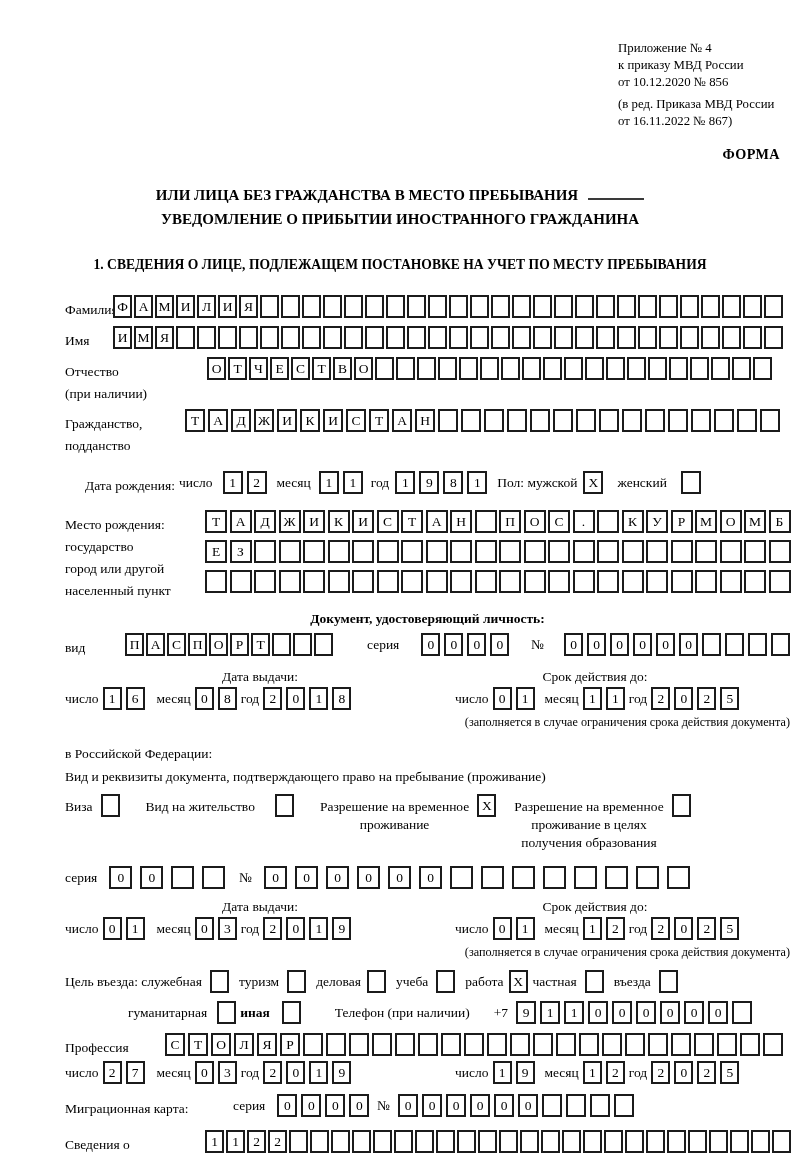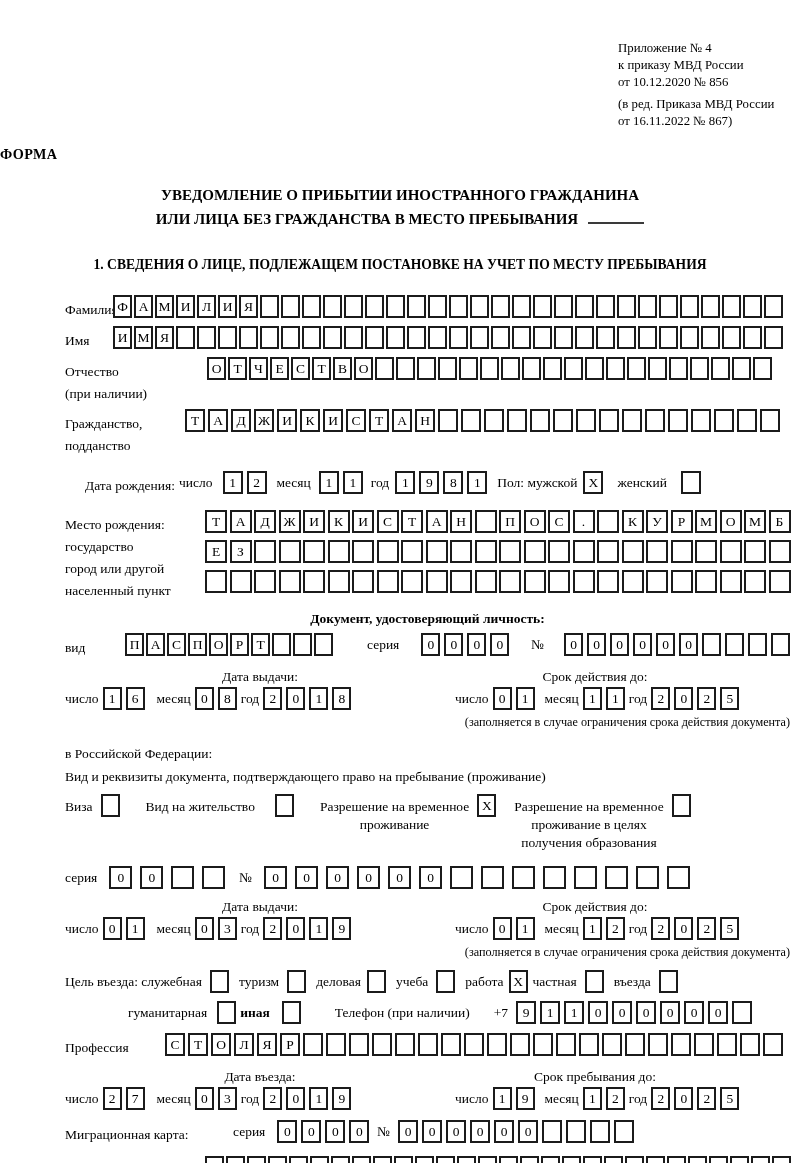--- a/index.html
+++ b/index.html
@@ -4,21 +4,21 @@
 <style>
   html,body{margin:0;padding:0;background:#ffffff;}
   .page{
     width:800px;height:1163px;background:#fff;color:#000;
     font-family:"Liberation Serif","DejaVu Serif",serif;
     overflow:hidden;position:relative;box-sizing:border-box;
     padding-top:40px;
   }
   .appendix{margin-left:618px;font-size:12.8px;line-height:17px;}
   .appendix .amend{margin-top:5px;}
-  .forma{margin-top:16px;padding-right:36px;text-align:left;font-weight:bold;font-size:14.2px;letter-spacing:.4px;}
+  .forma{margin-top:16px;padding-right:20px;text-align:right;font-weight:bold;font-size:14.2px;letter-spacing:.4px;}
   .title{margin-top:20px;text-align:center;font-weight:bold;font-size:15px;line-height:24px;}
   .title .uline{display:inline-block;width:56px;border-bottom:2px solid #3a3a3a;margin-left:10px;vertical-align:baseline;}
   .sec-head{margin-top:26px;text-align:center;font-weight:bold;font-size:13.6px;}
   .formbody{padding:0 10px 0 65px;font-size:13.5px;}
   .frow{display:flex;align-items:flex-start;}
   .flabel{flex:none;padding-top:4px;line-height:22px;}
   .cells{display:flex;gap:2px;flex:none;}
   .cell{
     box-sizing:border-box;flex:none;width:19px;height:23px;
     border:2px solid #1b1b1b;display:inline-flex;align-items:center;justify-content:center;
@@ -57,22 +57,22 @@
     <div>от 10.12.2020 № 856</div>
     <div class="amend">
       <div>(в ред. Приказа МВД России</div>
       <div>от 16.11.2022 № 867)</div>
     </div>
   </div>
 
   <div class="forma">ФОРМА</div>
 
   <div class="title">
+    <div><span>ИЛИ ЛИЦА БЕЗ ГРАЖДАНСТВА В МЕСТО ПРЕБЫВАНИЯ</span><span class="uline"></span></div>
     <div>УВЕДОМЛЕНИЕ О ПРИБЫТИИ ИНОСТРАННОГО ГРАЖДАНИНА</div>
-    <div><span>ИЛИ ЛИЦА БЕЗ ГРАЖДАНСТВА В МЕСТО ПРЕБЫВАНИЯ</span><span class="uline"></span></div>
   </div>
 
   <div class="sec-head">1. СВЕДЕНИЯ О ЛИЦЕ, ПОДЛЕЖАЩЕМ ПОСТАНОВКЕ НА УЧЕТ ПО МЕСТУ ПРЕБЫВАНИЯ</div>
 
   <div class="formbody">
 
     <div class="frow" style="margin-top:22px;">
       <div class="flabel" style="width:48px;">Фамилия</div>
       <div class="cells">
           <span class="cell">Ф</span>
@@ -618,24 +618,20 @@
           <span class="cell"></span>
           <span class="cell"></span>
           <span class="cell"></span>
           <span class="cell"></span>
           <span class="cell"></span>
           <span class="cell"></span>
           <span class="cell"></span>
         </div>
     </div>
 
-    <div class="dates-head">
-      <div class="dh-left">Дата въезда:</div>
-      <div class="dh-right">Срок пребывания до:</div>
-    </div>
     <div class="dates-row">
       <div class="dr-left">
         <span class="w">число</span>
         <div class="cells dt">
             <span class="cell">2</span>
             <span class="cell">7</span>
           </div>
         <span class="w" style="margin-left:8px;">месяц</span>
         <div class="cells dt">
             <span class="cell">0</span>

